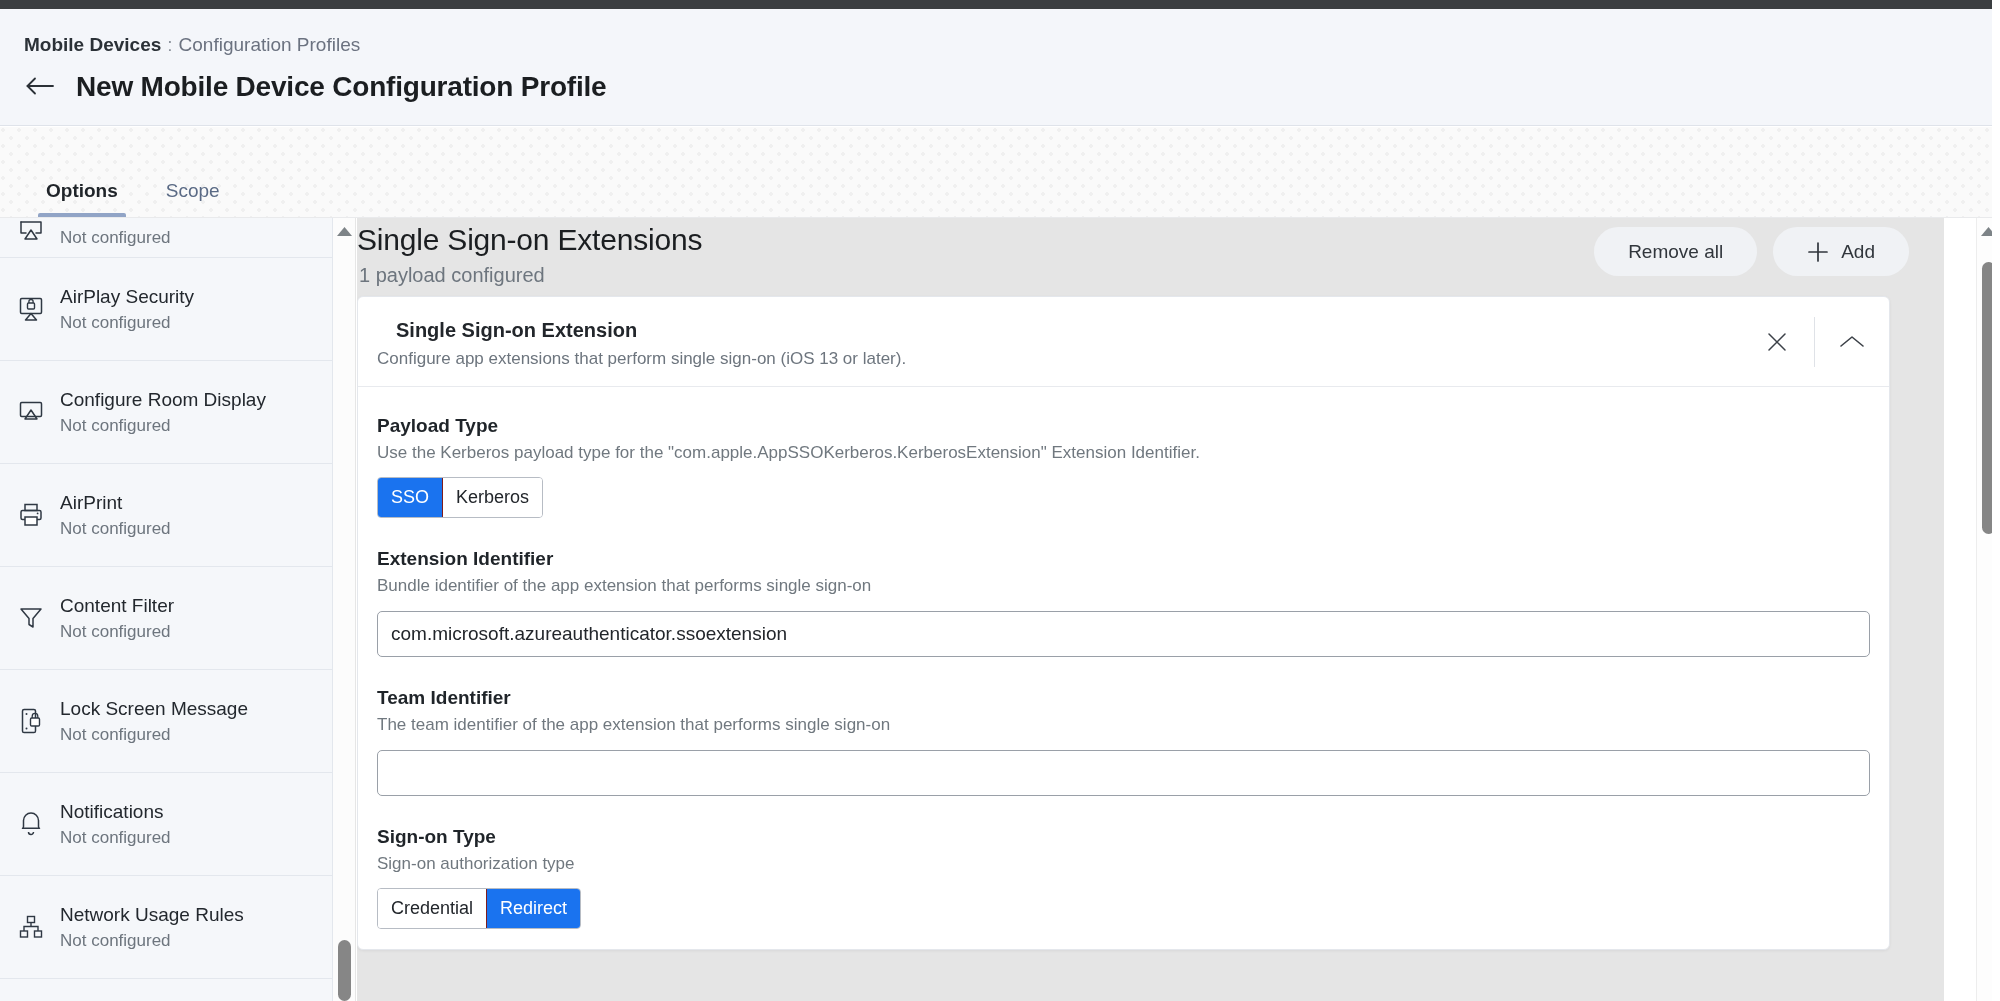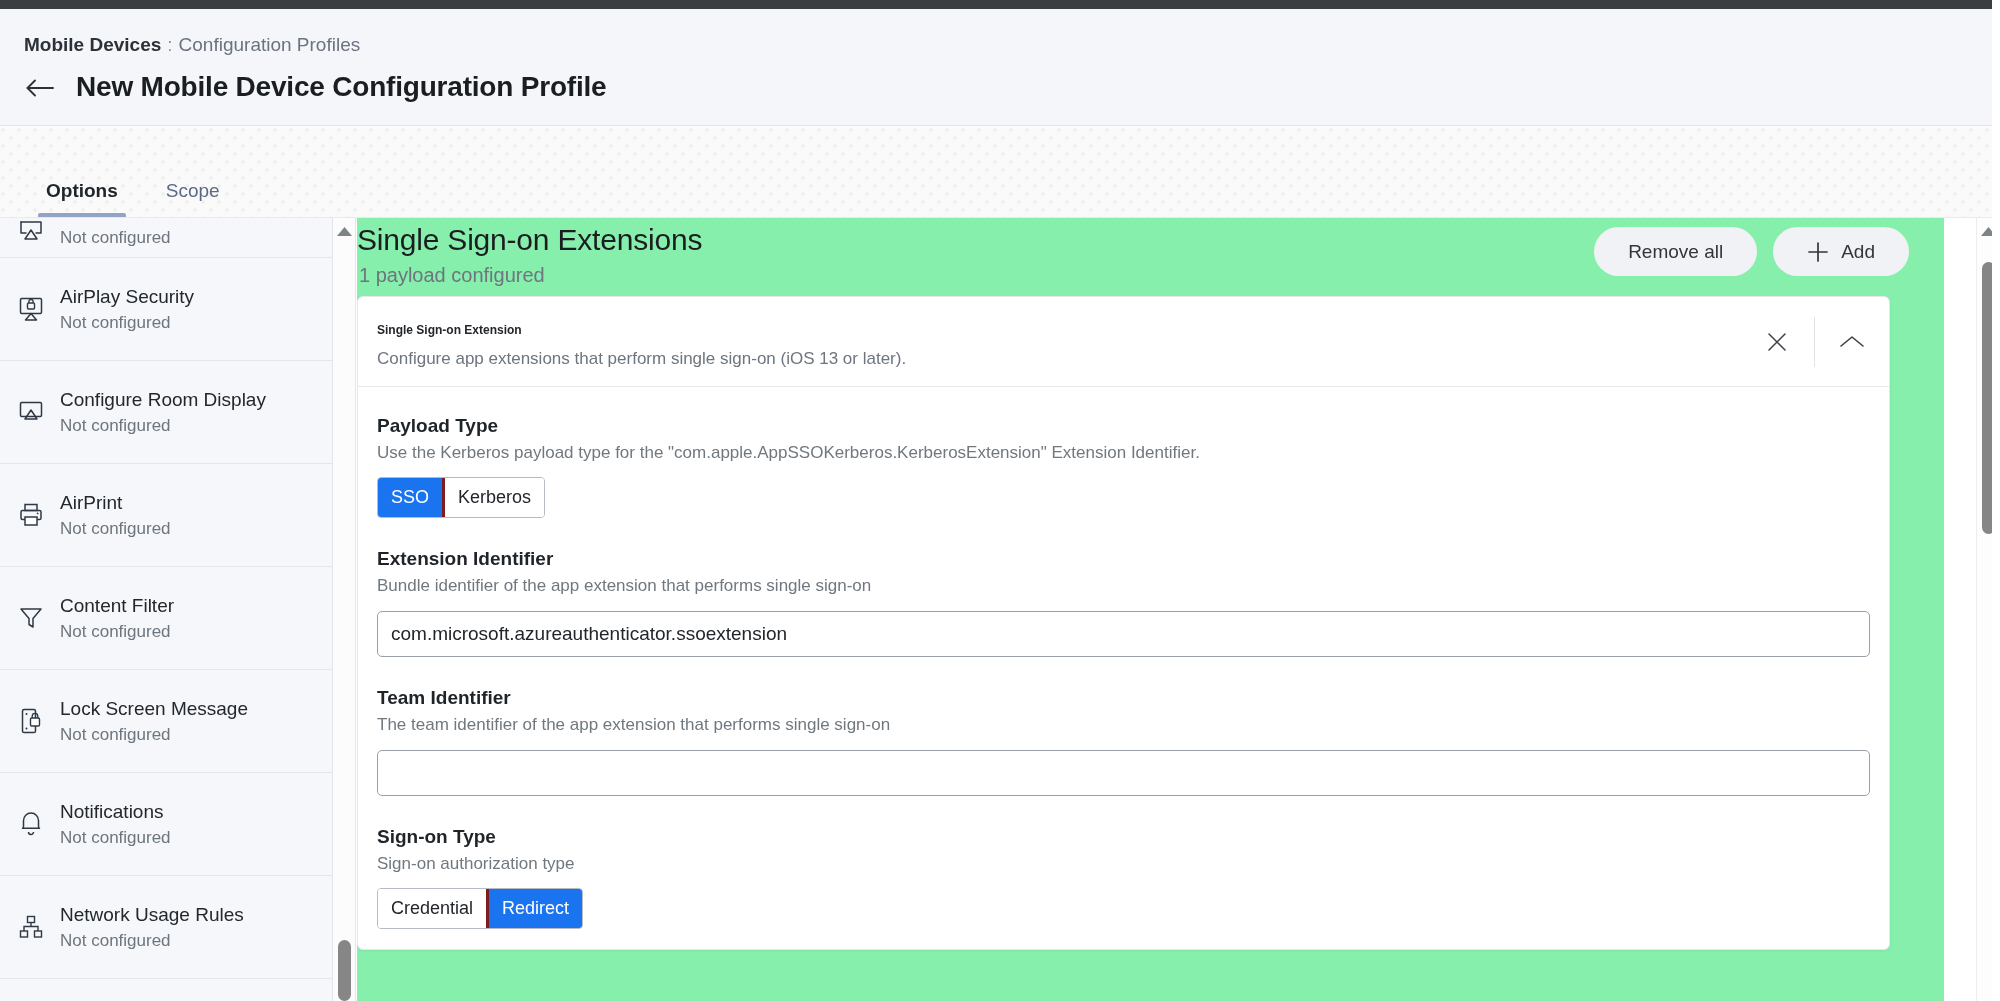--- a/index.html
+++ b/index.html
@@ -26,21 +26,21 @@
   .breadcrumb {
     position: absolute; left: 24px; top: 24px;
     font-size: 19px; line-height: 24px; white-space: nowrap;
   }
   .bc-strong { color: #2b3137; font-weight: 700; }
   .bc-sep { color: #8d949e; margin: 0 6px; font-weight: 400; }
   .bc-light { color: #6b7280; font-weight: 400; }
 
   .titlerow {
     position: absolute; left: 24px; top: 62px;
-    display: flex; align-items: flex-end; gap: 18px;
+    display: flex; align-items: flex-start; gap: 18px;
   }
   .backarrow {
     width: 34px; height: 30px; display: flex; align-items: center; justify-content: center;
     cursor: pointer;
   }
   .backarrow svg { display:block; }
   .pagetitle {
     font-size: 28px; font-weight: 700; color: #1b1e21; letter-spacing: -0.2px;
     white-space: nowrap;
   }
@@ -110,21 +110,21 @@
   }
   .sb-thumb {
     position: absolute; left: 5px; width: 13px; border-radius: 7px;
     background: #868686; cursor: pointer;
   }
   .sb-sidebar .sb-thumb { top: 722px; height: 61px; }
 
   
   .main {
     position: absolute; top: 0; left: 357px; width: 1587px; height: 783px;
-    background: #86efac; overflow: hidden;
+    background: #e5e5e5; overflow: hidden;
   }
   .main-head { position: relative; height: 95px; }
   .main-title {
     position: absolute; left: 0; top: 5px;
     font-size: 30px; font-weight: 400; color: #1b1e21; letter-spacing: -0.2px;
     white-space: nowrap;
   }
   .main-sub {
     position: absolute; left: 2px; top: 46px;
     font-size: 20px; color: #6d757e;
@@ -145,21 +145,21 @@
   .card {
     position: absolute; left: 0; top: 78px; width: 1533px;
     background: #ffffff; border: 1px solid #e4e7ec; border-radius: 6px;
     box-shadow: 0 1px 3px rgba(16,24,40,0.06);
     overflow: hidden;
   }
   .card-head {
     position: relative; height: 90px; border-bottom: 1px solid #e8eaee;
     padding: 20px 0 0 19px;
   }
-  .card-title { font-size: 12px; font-weight: 700; color: #22262b; line-height: 26px; }
+  .card-title { font-size: 20px; font-weight: 700; color: #22262b; line-height: 26px; margin-left: 19px; }
   .card-desc { font-size: 17px; color: #6d757e; margin-top: 5px; line-height: 22px; }
   .card-head-actions {
     position: absolute; right: 0; top: 0; height: 89px; display: flex; align-items: center;
   }
   .icon-btn {
     width: 74px; height: 89px; display:flex; align-items:center; justify-content:center;
     cursor: pointer; color: #3c4148;
   }
   .vdiv { width: 1px; height: 50px; background: #dfe2e7; }
 
@@ -167,21 +167,21 @@
   .field { margin-bottom: 28px; }
   .field:last-child { margin-bottom: 0; }
   .f-label { font-size: 19px; font-weight: 700; color: #1f2429; line-height: 25px; }
   .f-help { font-size: 17px; color: #70787f; line-height: 22px; margin-top: 4px; }
 
   .seg { display: inline-flex; margin-top: 13px; border-radius: 4px; overflow: hidden;
          border: 1px solid #b7bcc4; }
   .seg-opt {
     padding: 6px 13px; font-size: 18px; line-height: 27px; cursor: pointer;
     background: #ffffff; color: #22262b; white-space: nowrap;
-    border-right: 3px solid #7f1d1d;
+    border-right: 1px solid #7f1d1d;
   }
   .seg-opt:last-child { border-right: none; }
   .seg-opt.on { background: #1a73ef; color: #ffffff; }
 
   .textinput {
     margin-top: 14px; width: 1493px; height: 46px;
     border: 1px solid #9aa0a8; border-radius: 5px; background: #fff;
     font-size: 19px; color: #22262b; padding: 0 13px;
     font-family: "Liberation Sans", sans-serif;
   }

